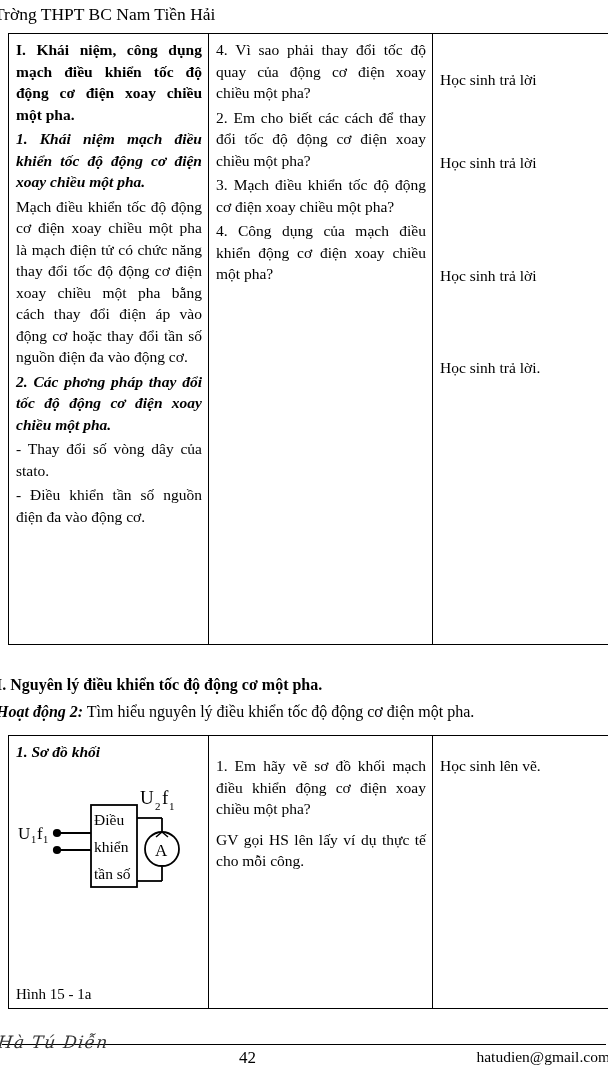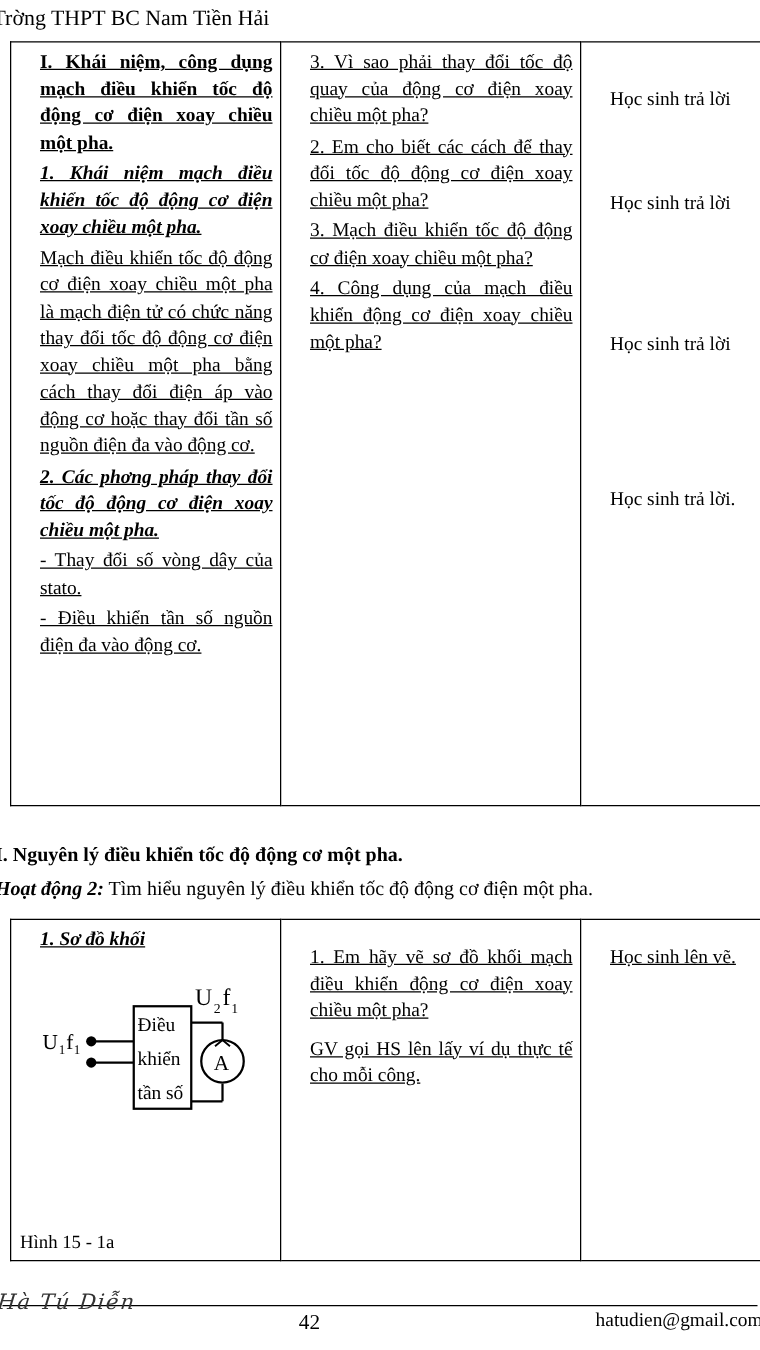--- a/index.html
+++ b/index.html
@@ -43,24 +43,23 @@
   
   table.lesson {
     position: absolute;
     border-collapse: collapse;
     table-layout: fixed;
     background: #fff;
   }
   table.lesson td {
     border: 1.3px solid #000;
     vertical-align: top;
-    padding: 5px 6px 5px 23px;
+    padding: 5px 6px 5px 7px;
     font-size: 15.5px;
     line-height: 21.5px;
-    text-decoration: underline;
   }
 
   
   #table-activity-1 {
     left: 8px;
     top: 33px;
     width: 592px;
   }
   #table-activity-1 .c1 { width: 186px; }
   #table-activity-1 .c2 { width: 210px; }
@@ -193,31 +192,31 @@
         <tr>
       <td class="c1">
         <p class="blk bold">I. Khái niệm, công dụng mạch điều khiển tốc độ động cơ điện xoay chiều một pha.</p>
         <p class="blk bi">1. Khái niệm mạch điều khiển tốc độ động cơ điện xoay chiều một pha.</p>
         <p class="blk plain">Mạch điều khiển tốc độ động cơ điện xoay chiều một pha là mạch điện tử có chức năng thay đổi tốc độ động cơ điện xoay chiều một pha bằng cách thay đổi điện áp vào động cơ hoặc thay đổi tần số nguồn điện đa vào động cơ.</p>
         <p class="blk bi">2. Các phơng pháp thay đổi tốc độ động cơ điện xoay chiều một pha.</p>
         <p class="blk plain">- Thay đổi số vòng dây của stato.</p>
         <p class="blk plain">- Điều khiển tần số nguồn điện đa vào động cơ.</p>
       </td>
       <td class="c2">
-        <p class="blk plain">3. Vì sao phải thay đổi tốc độ quay của động cơ điện xoay chiều một pha?</p>
+        <p class="blk plain">4. Vì sao phải thay đổi tốc độ quay của động cơ điện xoay chiều một pha?</p>
         <p class="blk plain">2. Em cho biết các cách để thay đổi tốc độ động cơ điện xoay chiều một pha?</p>
         <p class="blk plain">3. Mạch điều khiển tốc độ động cơ điện xoay chiều một pha?</p>
         <p class="blk plain">4. Công dụng của mạch điều khiển động cơ điện xoay chiều một pha?</p>
       </td>
       <td class="c3">
         <div class="answers" style="height:600px;">
           <div class="answer" style="top:30px;">Học sinh trả lời</div>
           <div class="answer" style="top:113px;">Học sinh trả lời</div>
           <div class="answer" style="top:226px;">Học sinh trả lời</div>
-          <div class="answer" style="top:318px;margin-top:32px;">Học sinh trả lời.</div>
+          <div class="answer" style="top:318px;">Học sinh trả lời.</div>
         </div>
       </td>
     </tr>
   </tbody>
     </table>
 
   <div class="mid-heading" id="heading-section-2">I. Nguyên lý điều khiển tốc độ động cơ một pha.</div>
 
   <div class="mid-heading" id="heading-activity-2">
     <span class="lead">Hoạt động 2:</span><span> Tìm hiểu nguyên lý điều khiển tốc độ động cơ điện một pha.</span>

